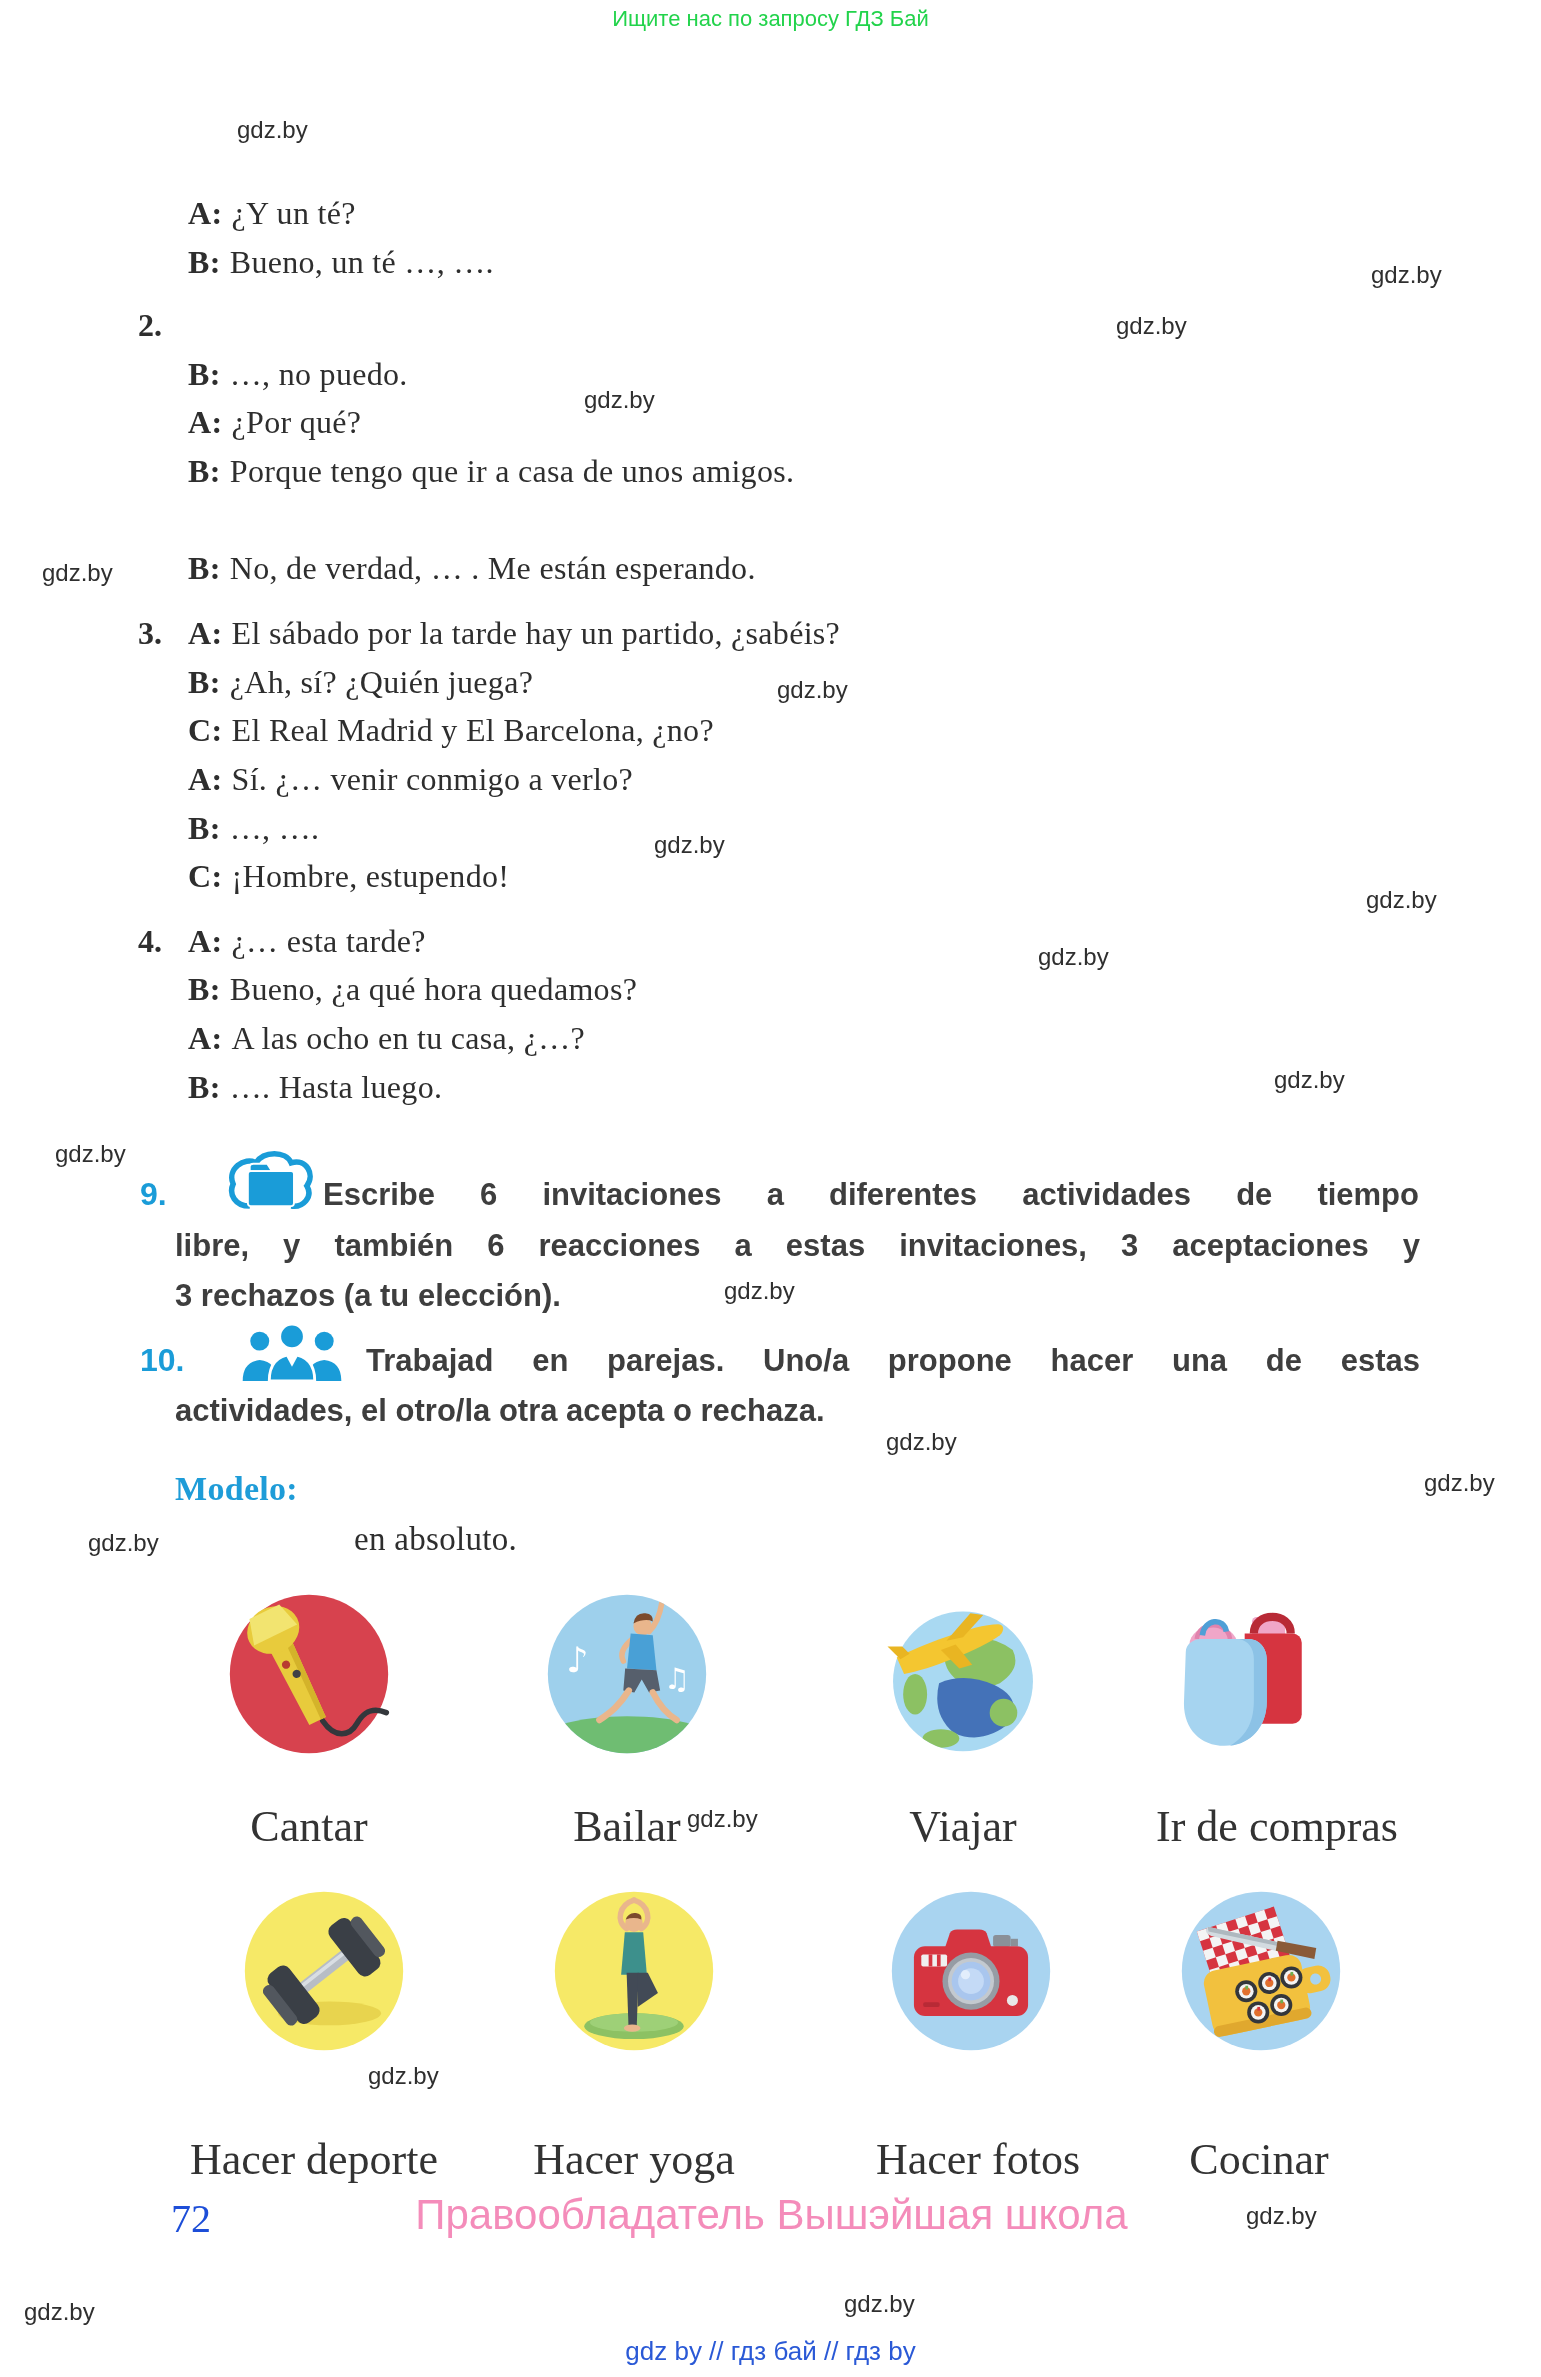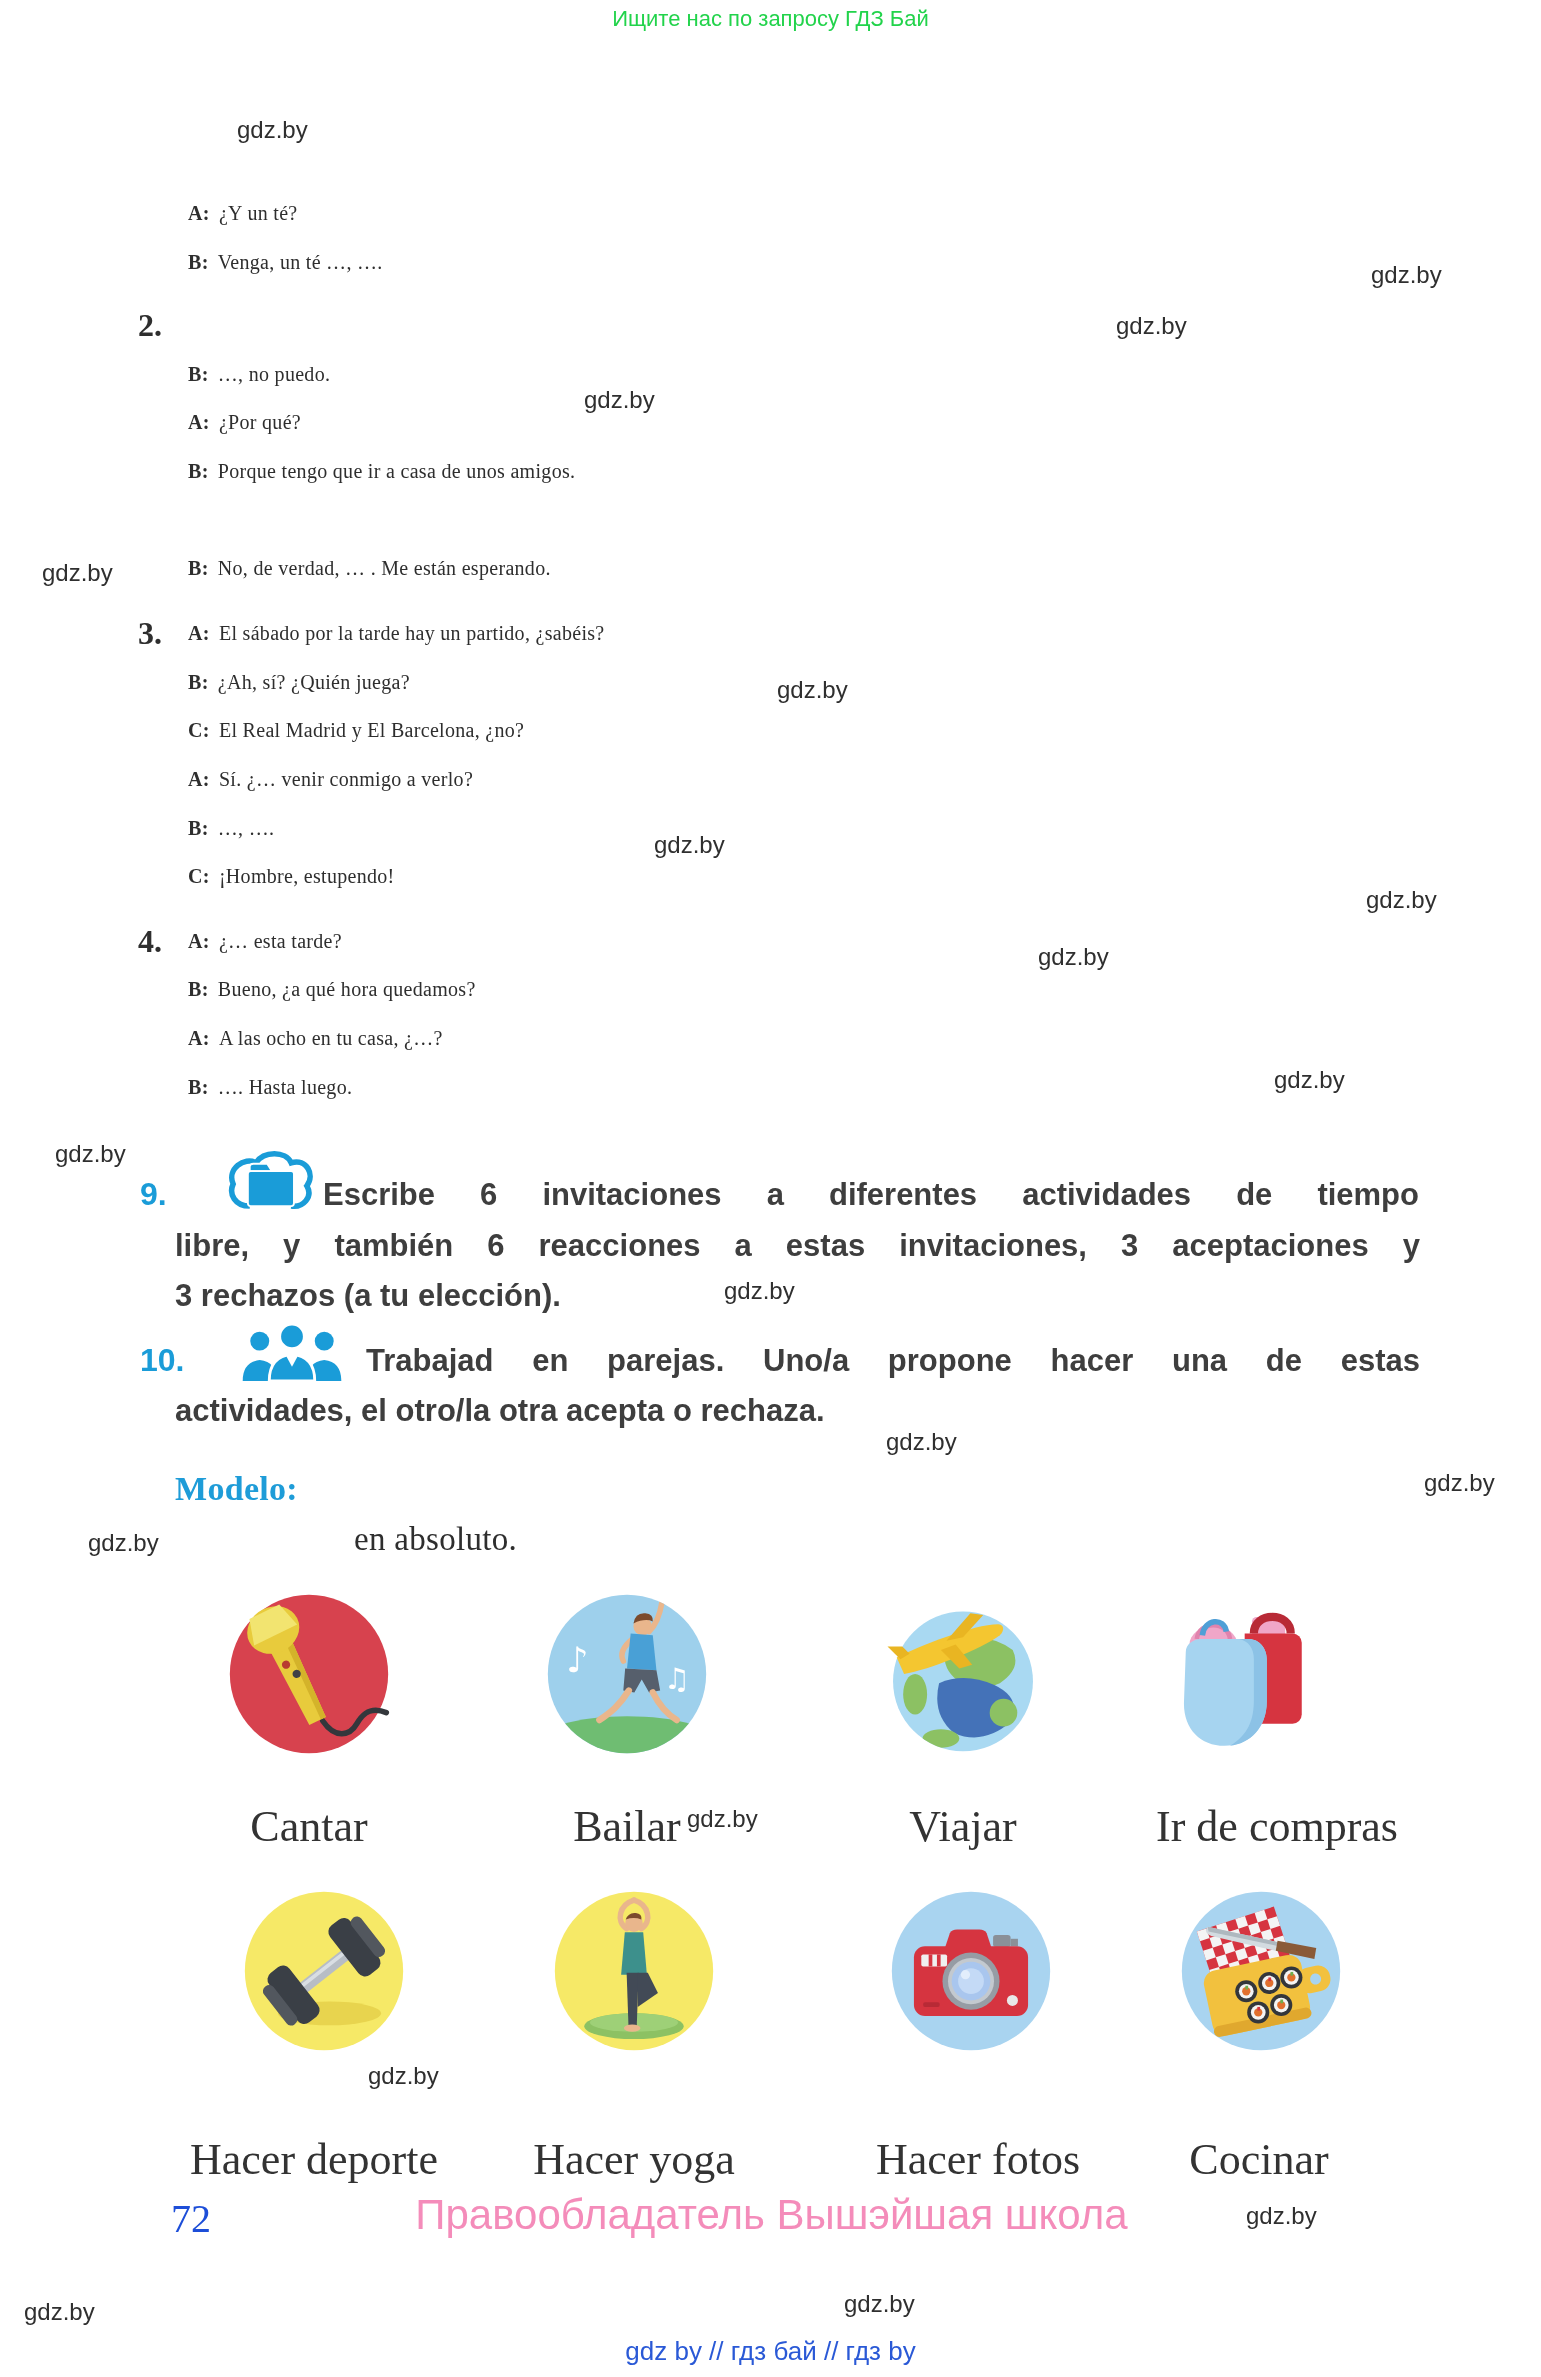--- a/index.html
+++ b/index.html
@@ -1,21 +1,21 @@
 <!DOCTYPE html>
 <html style="font-size:14.7px"><head>
 <meta charset="utf-8">
 <style>
   html,body{margin:0;padding:0;background:#e8e8e8;}
   .page{position:relative;width:1541px;height:2377px;background:#ffffff;overflow:hidden;
         font-family:"Liberation Serif",serif;color:#2e2e2e;}
   .promo{position:absolute;top:5.5px;left:0;right:0;text-align:center;
          font:22px "Liberation Sans",sans-serif;color:#22d34b;}
   .wm{position:absolute;font:24px "Liberation Sans",sans-serif;color:#2f2f2f;white-space:nowrap;}
-  .dline{position:absolute;left:188px;font-size:20px;line-height:37px;white-space:nowrap;letter-spacing:0.3px;}
+  .dline{position:absolute;left:188px;font-size:32px;line-height:37px;white-space:nowrap;letter-spacing:0.3px;}
   .dline b{margin-right:9.2px;}
   .dnum{position:absolute;left:138px;font-size:32px;font-weight:bold;}
   .exnum{position:absolute;left:140px;font:bold 32px "Liberation Sans",sans-serif;color:#1a9cd8;}
   .exline{position:absolute;font:bold 31px/1.2 "Liberation Sans",sans-serif;color:#3e3e3e;white-space:nowrap;}
   .exjust{position:absolute;font:bold 31px/1.2 "Liberation Sans",sans-serif;color:#3e3e3e;
           text-align:justify;text-align-last:justify;}
   .modlabel{position:absolute;font-weight:bold;font-size:34px;color:#1e9cd8;letter-spacing:0.3px;}
   .modtext{position:absolute;font-size:33px;white-space:nowrap;letter-spacing:0.3px;}
   .icon{position:absolute;width:162px;height:162px;}
   .actlabel{position:absolute;transform:translateX(-50%);font-size:44px;color:#333;white-space:nowrap;}
@@ -48,21 +48,21 @@
   <span class="wm" style="left:886px;top:1428px">gdz.by</span>
   <span class="wm" style="left:1424px;top:1469px">gdz.by</span>
   <span class="wm" style="left:88px;top:1529px">gdz.by</span>
   <span class="wm" style="left:687px;top:1805px">gdz.by</span>
   <span class="wm" style="left:368px;top:2062px">gdz.by</span>
   <span class="wm" style="left:1246px;top:2202px">gdz.by</span>
   <span class="wm" style="left:24px;top:2298px">gdz.by</span>
   <span class="wm" style="left:844px;top:2290px">gdz.by</span>
 
   <div class="dline" style="top:195px"><b>A:</b><span>¿Y un té?</span></div>
-  <div class="dline" style="top:244px"><b>B:</b><span>Venga, un té …, ….</span></div>
+  <div class="dline" style="top:244px"><b>B:</b><span>Bueno, un té …, ….</span></div>
 
   <div class="dnum" style="top:307px">2.</div>
   <div class="dline" style="top:356px"><b>B:</b><span>…, no puedo.</span></div>
   <div class="dline" style="top:404px"><b>A:</b><span>¿Por qué?</span></div>
   <div class="dline" style="top:453px"><b>B:</b><span>Porque tengo que ir a casa de unos amigos.</span></div>
   <div class="dline" style="top:550px"><b>B:</b><span>No, de verdad, … . Me están esperando.</span></div>
 
   <div class="dnum" style="top:615px">3.</div>
   <div class="dline" style="top:615px"><b>A:</b><span>El sábado por la tarde hay un partido, ¿sabéis?</span></div>
   <div class="dline" style="top:664px"><b>B:</b><span>¿Ah, sí? ¿Quién juega?</span></div>

